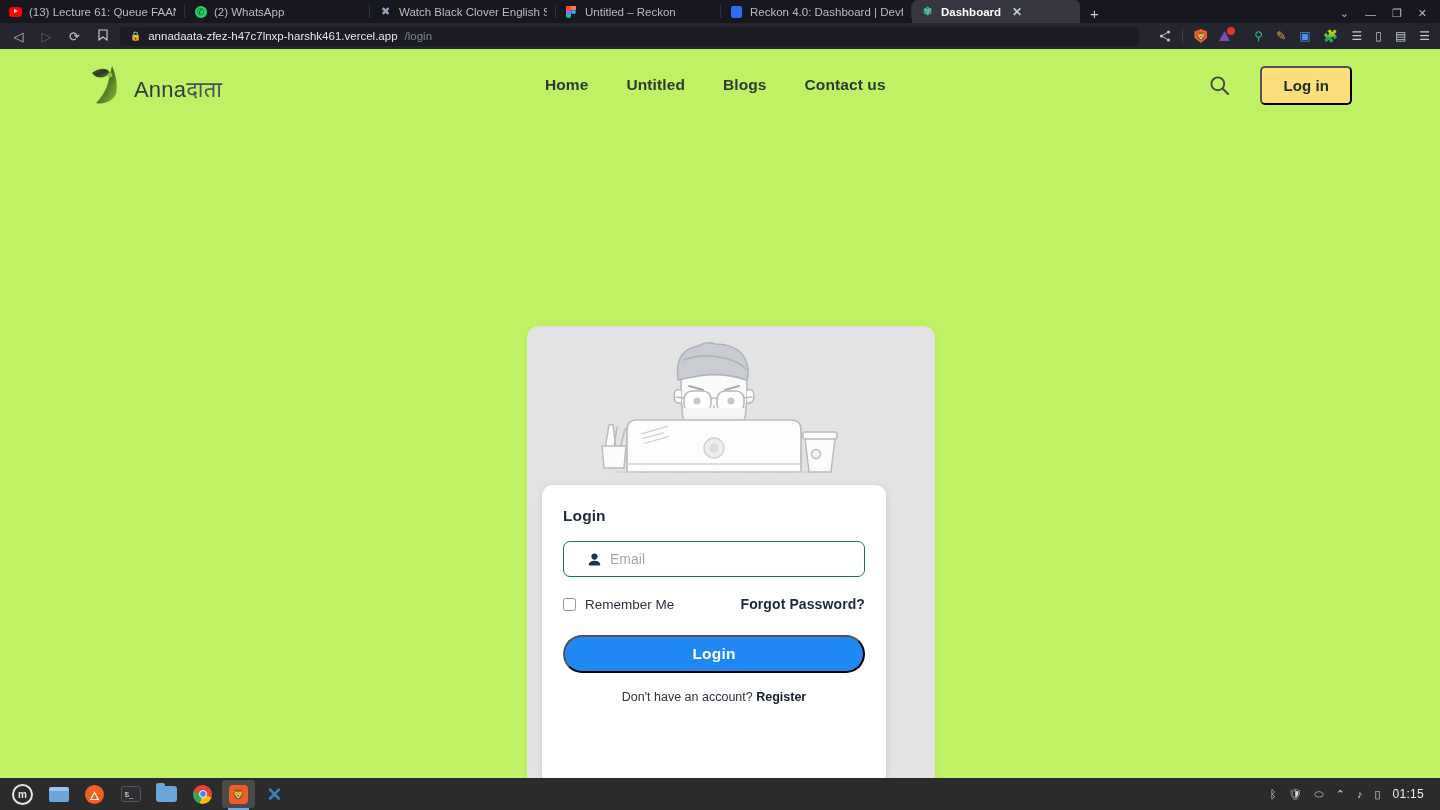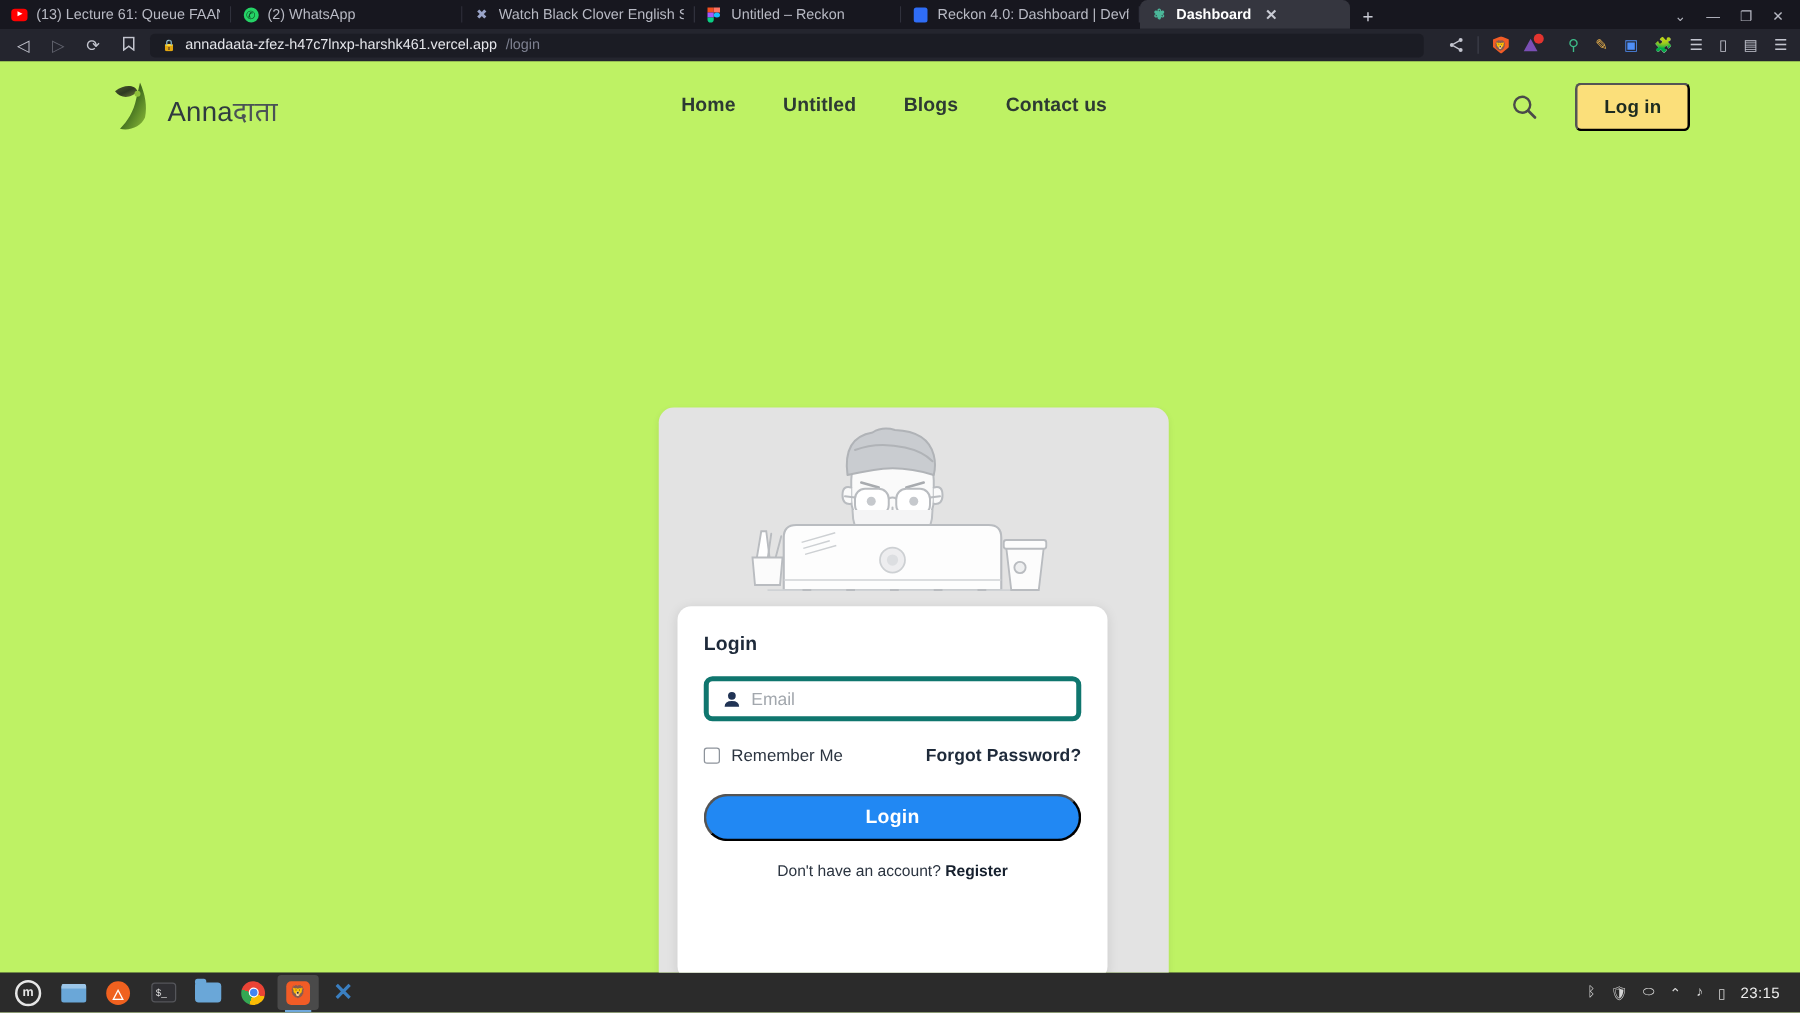--- a/index.html
+++ b/index.html
@@ -106,22 +106,22 @@
     display:flex; align-items:flex-end; justify-content:center; }
   .card-inner {
     position:absolute; left:15px; top:159px; width:344px; height:299px;
     background:#ffffff; border-radius:11px;
     box-shadow:0 2px 9px rgba(0,0,0,.10);
     padding:22px 21px 0 21px;
   }
   .form-title { font-size:15.5px; font-weight:700; color:#1e2a3a; letter-spacing:.1px; }
 
   .field {
-    margin-top:16px; height:36px; border:4px solid #0f766e; border-radius:7px;
-    display:flex; align-items:center; gap:9px; padding:0 12px; background:#fff;
+    margin-top:16px; height:36px; border:1px solid #0f766e; border-radius:7px;
+    display:flex; align-items:center; gap:9px; padding:0 24px; background:#fff;
   }
   .field-ico { width:13px; height:14px; flex:none; color:#203354; display:flex; align-items:center; justify-content:center; }
   .field input {
     border:none; outline:none; flex:1; font-size:14px; color:#2a2f36;
     font-family:"Liberation Sans", sans-serif; background:transparent;
   }
   .field input::placeholder { color:#a2a7ad; }
 
   .row-opts { margin-top:19px; display:flex; align-items:center; justify-content:space-between; }
   .remember { display:flex; align-items:center; gap:9px; }
@@ -434,17 +434,17 @@
         <span class="ic-vsc">✕</span>
       </div>
 
     <div class="tray">
       <span class="tray-ico">ᛒ</span>
       <span class="tray-ico">🛡</span>
       <span class="tray-ico">⬭</span>
       <span class="tray-ico">⌃</span>
       <span class="tray-ico">♪</span>
       <span class="tray-ico">▯</span>
-      <span class="tray-clock">23:15</span>
+      <span class="tray-clock">01:15</span>
     </div>
   </div>
 
 </div>
 
 </body></html>

